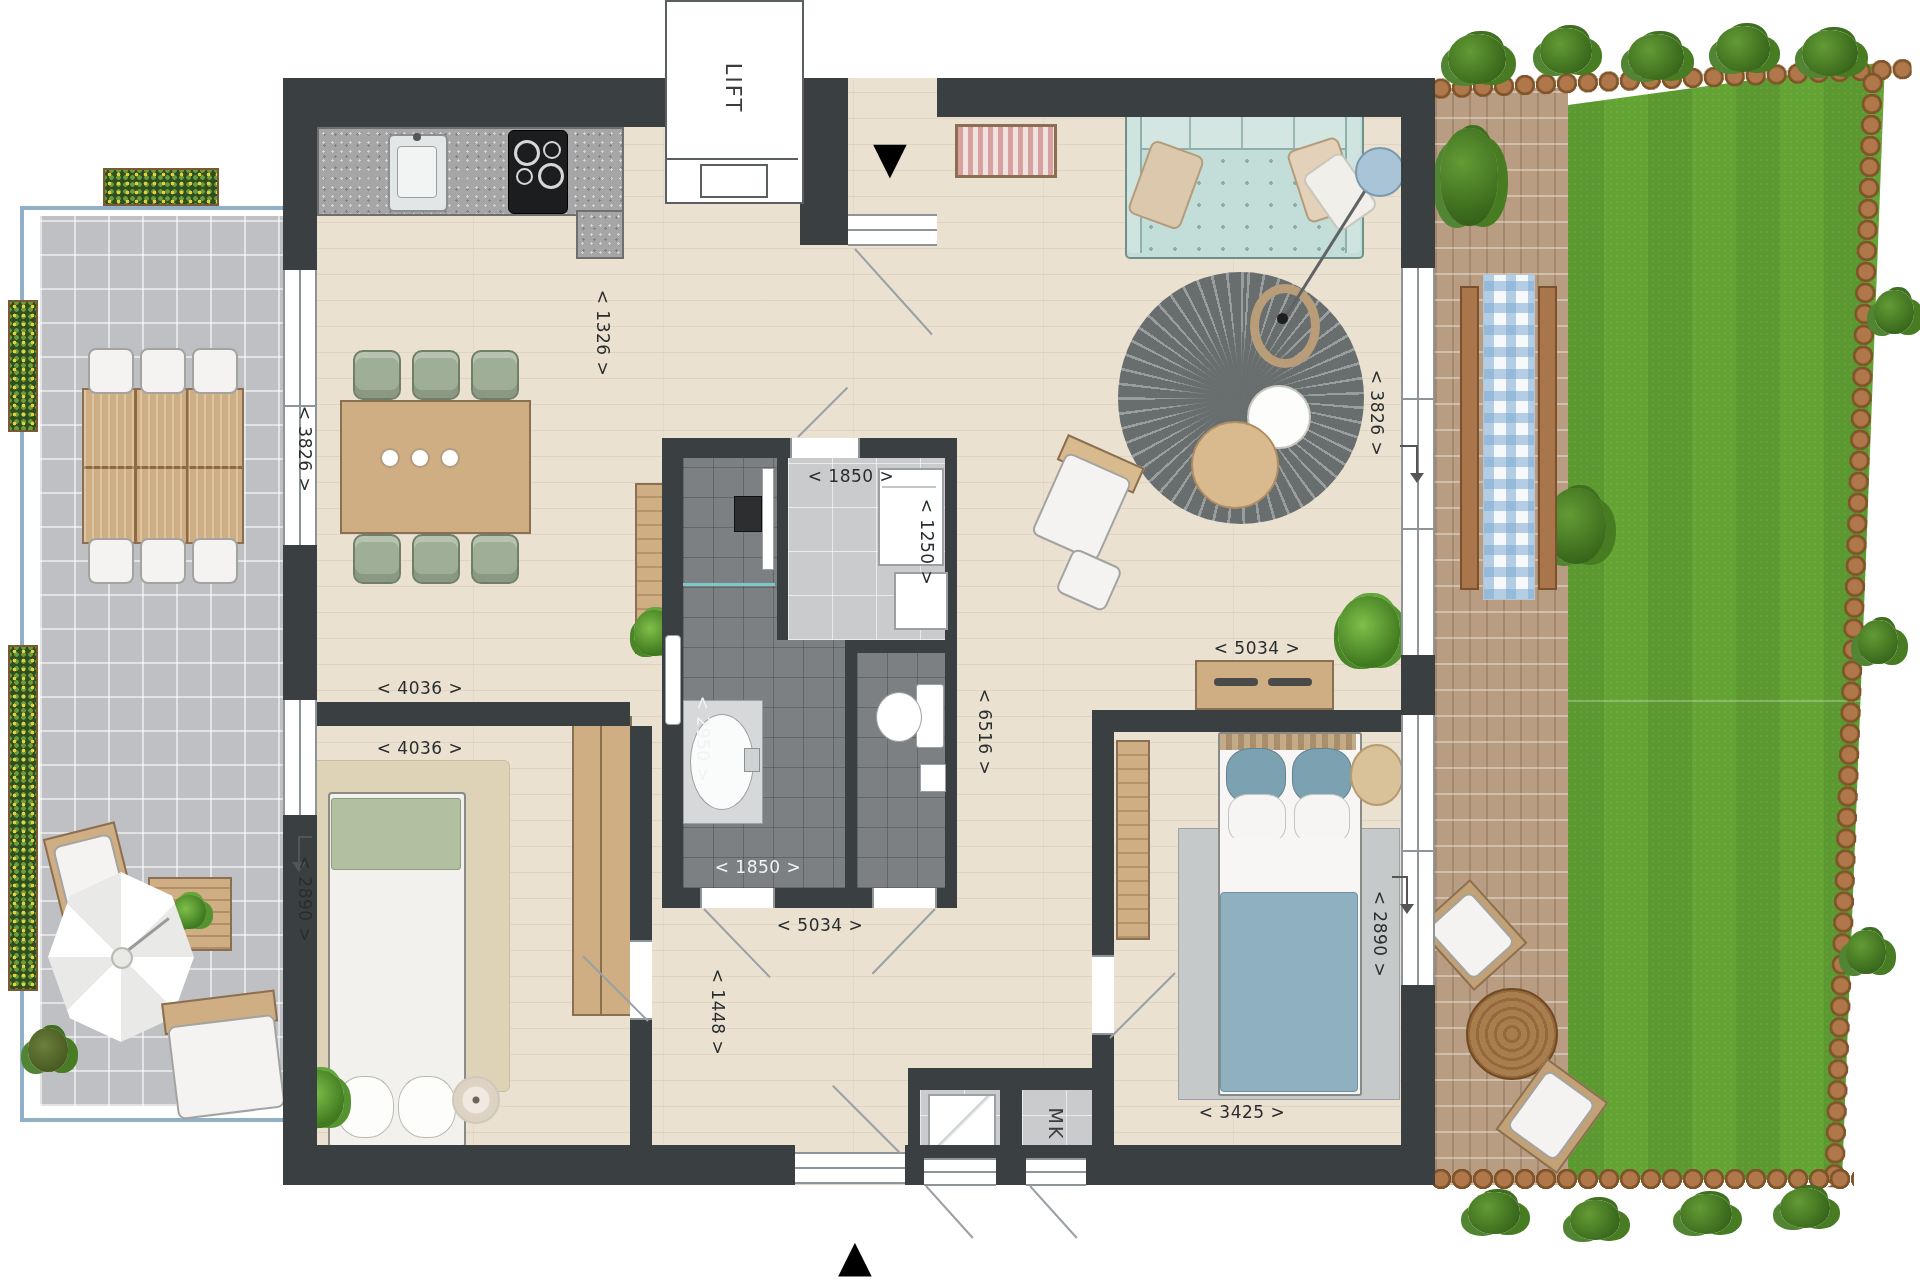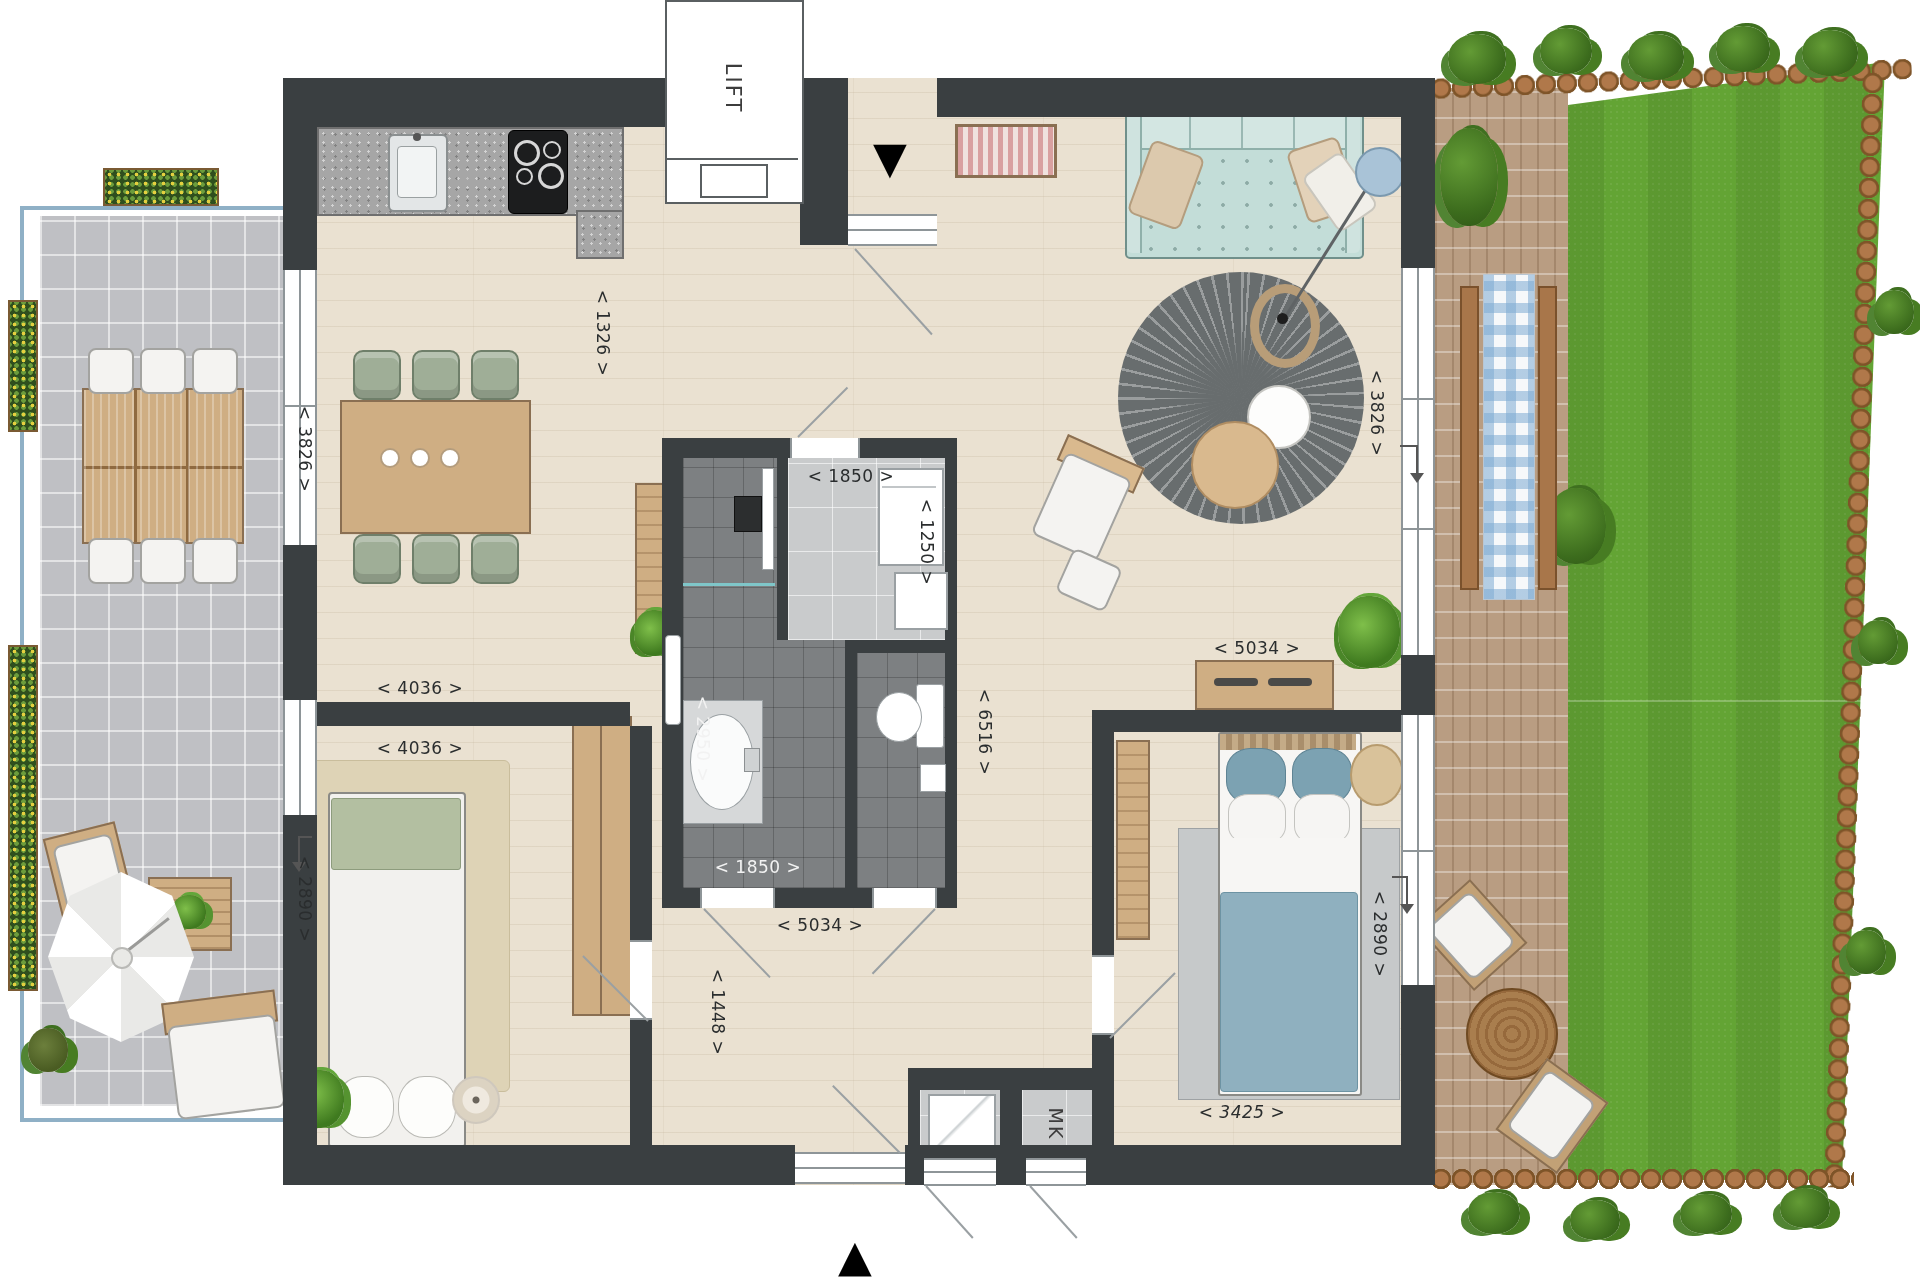--- a/index.html
+++ b/index.html
@@ -355,15 +355,15 @@
   <div class="dimv" style="left:703px;top:739px;color:#f2f2f2;">&lt; 2950 &gt;</div>
   <div class="dim" style="left:851px;top:476px;">&lt; 1850 &gt;</div>
   <div class="dimv" style="left:927px;top:542px;">&lt; 1250 &gt;</div>
   <div class="dim" style="left:758px;top:867px;color:#f2f2f2;">&lt; 1850 &gt;</div>
   <div class="dim" style="left:820px;top:925px;">&lt; 5034 &gt;</div>
   <div class="dimv" style="left:718px;top:1012px;">&lt; 1448 &gt;</div>
   <div class="dimv" style="left:985px;top:732px;">&lt; 6516 &gt;</div>
   <div class="dim" style="left:1257px;top:648px;">&lt; 5034 &gt;</div>
   <div class="dimv" style="left:1377px;top:413px;">&lt; 3826 &gt;</div>
   <div class="dimv" style="left:1380px;top:934px;">&lt; 2890 &gt;</div>
-  <div class="dim" style="left:1242px;top:1112px;font-style:italic;">&lt; 3425 &gt;</div>
+  <div class="dim" style="left:1242px;top:1112px;">&lt; 3425 &gt;</div>
 
 </div>
 
 </body></html>

